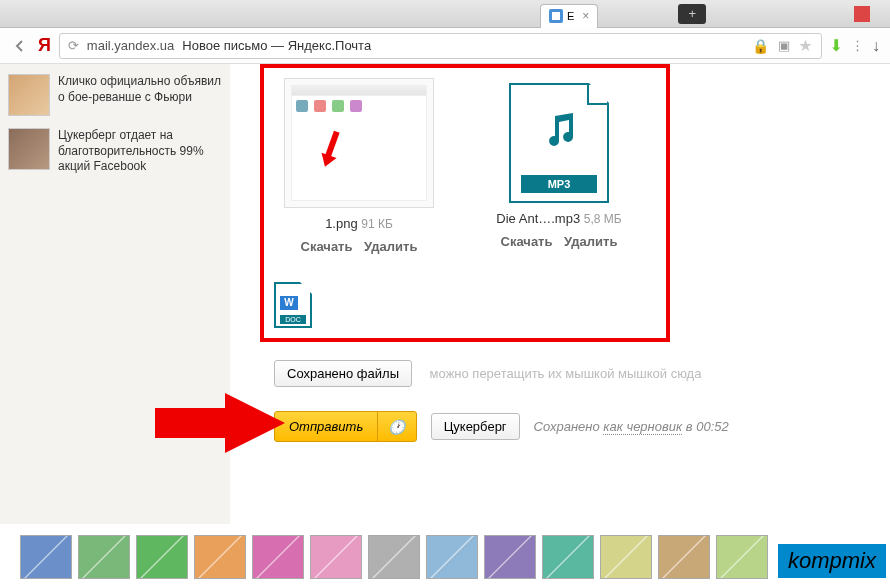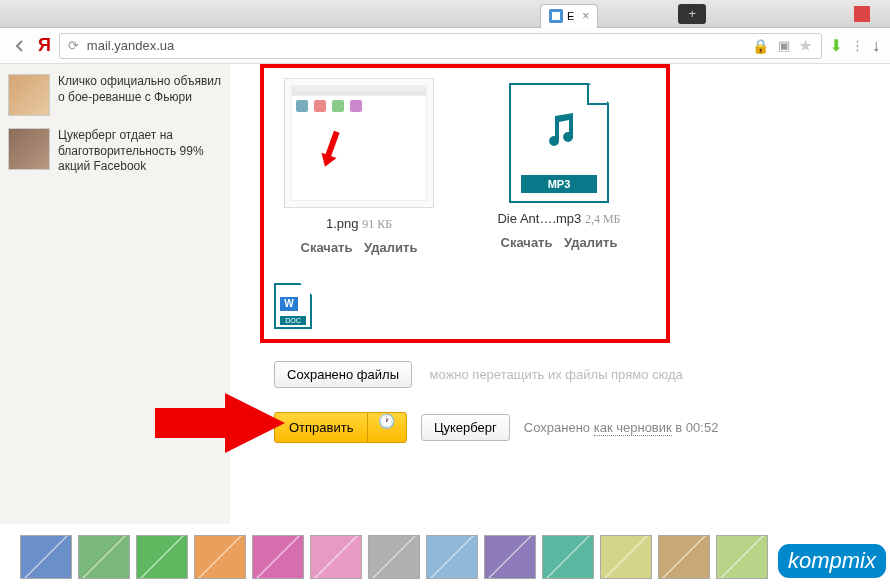--- a/index.html
+++ b/index.html
@@ -182,21 +182,21 @@
   position: absolute;
   bottom: 8px; left: 10px; right: 10px;
   background: #0a7a8a;
   color: #fff;
   font-size: 11px;
   padding: 3px 0;
   font-weight: bold;
   text-align: center;
 }
 .file-name { font-size: 13px; color: #333; }
-.file-size { color: #999; font-size: 12px; font-family: Liberation Serif, serif; }
+.file-size { color: #999; font-size: 12px; }
 .file-actions { margin-top: 8px; font-weight: bold; }
 .file-actions a { color: #666; font-size: 13px; margin: 0 4px; text-decoration: none; }
 
 .doc-row {
   display: flex;
   align-items: center;
   gap: 12px;
   margin-top: 20px;
   padding-top: 8px;
 }
@@ -252,32 +252,33 @@
   margin-left: 24px;
   display: flex;
   align-items: center;
   gap: 14px;
 }
 .send-btn {
   background: linear-gradient(#ffd43b, #ffbb00);
   border: 1px solid #d99a00;
   border-radius: 3px;
   display: flex;
-  align-items: flex-start;
+  align-items: center;
+  font-style: italic;
 }
 .send-btn .label {
   padding: 7px 14px;
   font-size: 13px;
   border-right: 1px solid #d99a00;
 }
 .send-btn .clock {
   padding: 0 10px;
   font-size: 14px;
 }
-.saved { color: #888; font-size: 13px; }
+.saved { color: #888; font-size: 13px; font-style: italic; }
 .saved .draft { color: #888; border-bottom: 1px dotted #888; }
 
 .big-arrow {
   position: absolute;
   top: 388px;
   left: 155px;
   width: 130px;
   height: 70px;
   z-index: 10;
 }
@@ -307,25 +308,24 @@
 }
 .s1{background:#6b8fc9;} .s2{background:#7ab87a;} .s3{background:#5fb85f;}
 .s4{background:#e8a05a;} .s5{background:#d66eb0;} .s6{background:#e89bc2;}
 .s7{background:#b0b0b0;} .s8{background:#8fb8d9;} .s9{background:#8c7bb8;}
 .s10{background:#5ab8a0;} .s11{background:#d4d48a;} .s12{background:#c9a878;}
 .s13{background:#b8d488;}
 .watermark {
   position: absolute;
   right: 4px; bottom: 8px;
   background: #0088cc;
-  color: #ffffff;
+  color: #000000;
   font-size: 22px;
   font-style: italic;
   padding: 4px 10px;
-  border-radius: 11px;
 }
 </style>
 </head>
 <body>
 
 <div class="tab-bar">
   <span style="width:540px"></span>
   <div class="tab">
     <span class="doc-icon"></span>
     <span>E</span>
@@ -338,20 +338,21 @@
 <div class="addr-bar">
   <span class="nav-btn">
     <svg width="14" height="14" viewBox="0 0 14 14">
         <path d="M9 2 L4 7 L9 12" stroke="#888" stroke-width="2" fill="none"></path>
       </svg>
   </span>
   <span class="y-logo">Я</span>
   <div class="url-box">
     <span class="reload">⟳</span>
     <span class="url-domain">mail.yandex.ua</span>
+    <span class="url-title">Новое письмо — Яндекс.Почта</span>
     <span style="flex:1"></span>
     <span class="lock">🔒</span>
     <span style="color:#999">▣</span>
     <span class="star">★</span>
   </div>
   <span class="dl-arrow">⬇</span>
   <span class="dots">⋮</span>
   <span class="dl-arrow2">↓</span>
 </div>
 
@@ -398,40 +399,40 @@
           <div class="mp3-preview">
             <div class="note-icon">
               <svg viewBox="0 0 40 40">
                   <path d="M14 6 L32 3 L32 26 A5 5 0 1 1 28 22 L28 10 L18 12 L18 30 A5 5 0 1 1 14 26 Z"></path>
                 </svg>
             </div>
             <div class="mp3-label">MP3</div>
           </div>
           <div>
             <span class="file-name">Die Ant….mp3</span>
-            <span class="file-size">2,4 МБ</span>
+            <span class="file-size">5,8 МБ</span>
           </div>
           <div class="file-actions">
             <a href="#">Скачать</a>
             <a href="#">Удалить</a>
           </div>
         </div>
       </div>
 
       <div class="doc-row">
         <div class="doc-icon-lg">
           <div class="doc-w">W</div>
           <div class="doc-badge">DOC</div>
         </div>
       </div>
     </div>
 
     <div class="below">
       <button class="btn-outline attach-btn">Сохранено файлы</button>
-      <span class="hint">можно перетащить их файлы прямо сюда</span>
+      <span class="hint">можно перетащить их мышкой мышкой сюда</span>
     </div>
 
     <div class="action-row">
       <div class="send-btn">
         <span class="label">Отправить</span>
         <span class="clock">🕐</span>
       </div>
       <button class="btn-outline">Цукерберг</button>
       <span class="saved">
         <span>Сохранено</span>

